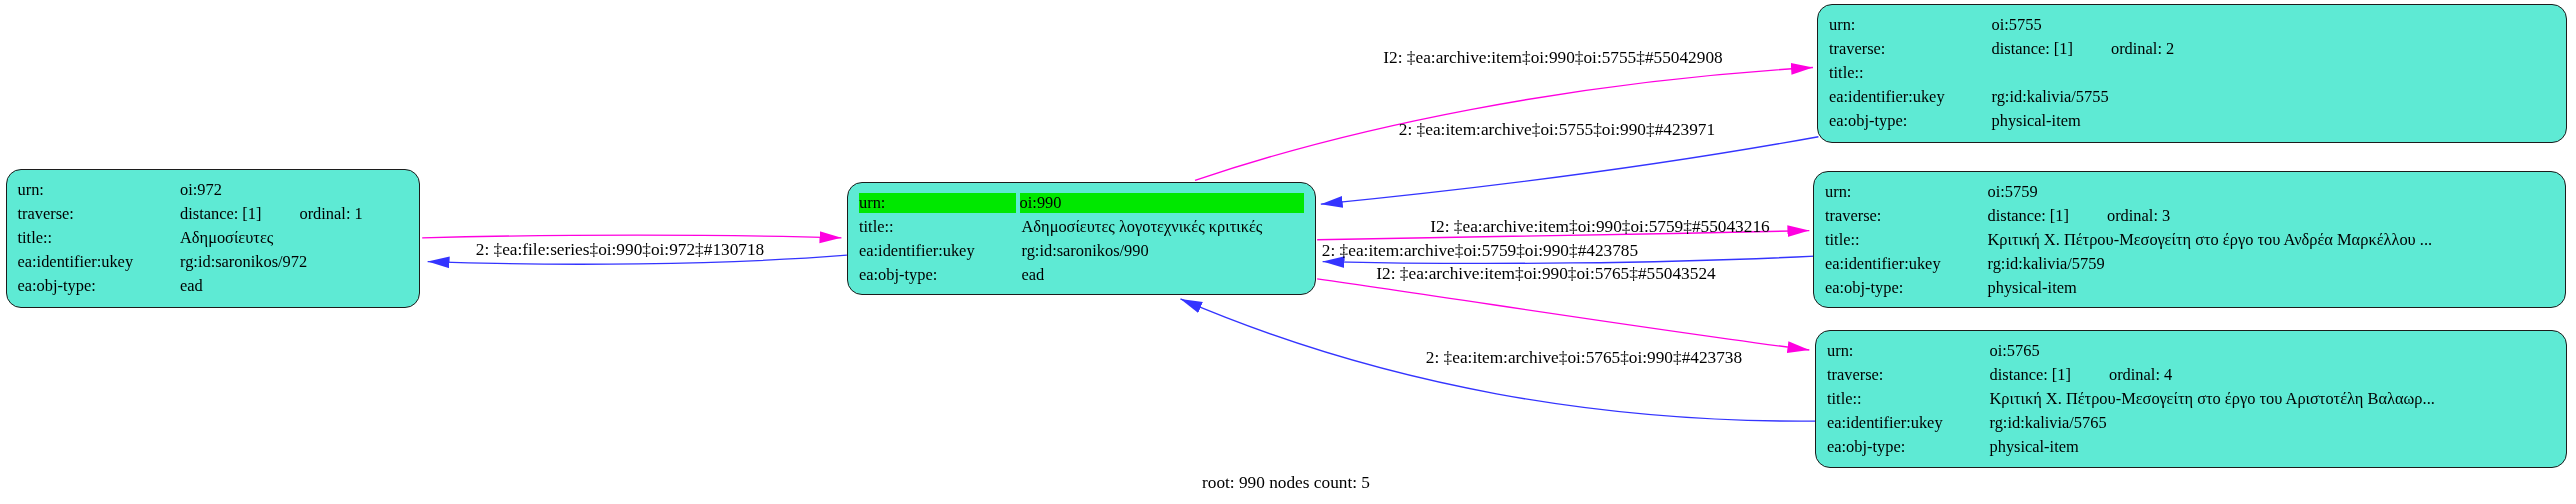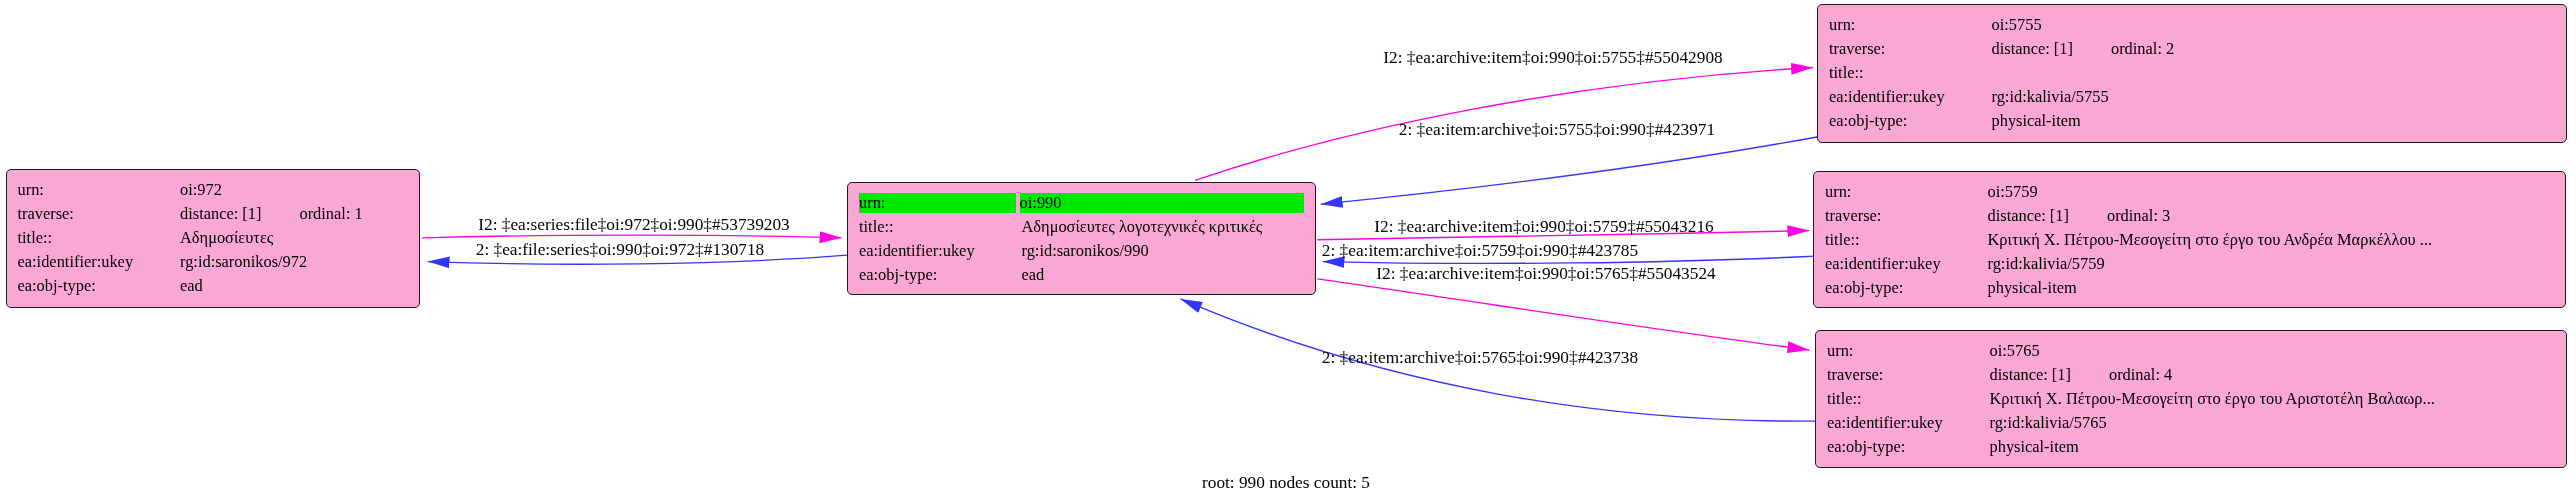--- a/index.html
+++ b/index.html
@@ -8,23 +8,23 @@
     width:2576px;height:504px;
     background:#ffffff;
     font-family:"Liberation Serif","DejaVu Serif",serif;
     color:#000;
     overflow:hidden;
   }
   .edges{position:absolute;left:0;top:0;width:2576px;height:504px;}
   .edge{fill:none;stroke-width:1.5px;}
   .node{
     position:absolute;
-    background:#f9a8d4;
+    background:#5eead4;
     border:1.5px solid #1c1c1c;
-    border-radius:5px;
+    border-radius:15px;
     padding:8.2px 11px;
     box-sizing:border-box;
   }
   .row{display:flex;align-items:center;height:24px;font-size:16.4px;white-space:nowrap;}
   .k{display:inline-block;width:157px;flex:0 0 157px;margin-right:5.5px;}
   .v{flex:1 1 auto;}
   .row.hl .k,.row.hl .v{background:#00e800;}
   .row.hl{gap:0;}
   .row.hl .k{margin-right:3.6px;}
   .v2{display:inline-block;margin-left:38px;}
@@ -59,28 +59,27 @@
     <path class="edge" marker-end="url(#arr-fwd)" d="M 462,261 C 610,257 790,257 922,261" stroke="#ff00e0"></path>
     <path class="edge" marker-end="url(#arr-rev)" d="M 928,280 C 790,291 610,292 468,287" stroke="#3434ff"></path>
     <path class="edge" marker-end="url(#arr-fwd)" d="M 1310,198 C 1480,140 1720,90 1988,74" stroke="#ff00e0"></path>
     <path class="edge" marker-end="url(#arr-rev)" d="M 1994,150 C 1840,178 1640,205 1448,224" stroke="#3434ff"></path>
     <path class="edge" marker-end="url(#arr-fwd)" d="M 1444,263 C 1600,261 1800,257 1984,253" stroke="#ff00e0"></path>
     <path class="edge" marker-end="url(#arr-rev)" d="M 1990,281 C 1830,289 1620,291 1450,287" stroke="#3434ff"></path>
     <path class="edge" marker-end="url(#arr-fwd)" d="M 1444,306 C 1600,328 1800,360 1984,384" stroke="#ff00e0"></path>
     <path class="edge" marker-end="url(#arr-rev)" d="M 1992,462 C 1760,464 1520,425 1294,328" stroke="#3434ff"></path>
   </svg>
 
-  <div class="edge-label" style="left:634px;top:216px">I2: ‡ea:series:file‡oi:972‡oi:990‡#53739203</div>
   <div class="edge-label" style="left:620px;top:241px">2: ‡ea:file:series‡oi:990‡oi:972‡#130718</div>
   <div class="edge-label" style="left:1553px;top:49px">I2: ‡ea:archive:item‡oi:990‡oi:5755‡#55042908</div>
   <div class="edge-label" style="left:1557px;top:121px">2: ‡ea:item:archive‡oi:5755‡oi:990‡#423971</div>
-  <div class="edge-label" style="left:1544px;top:218px">I2: ‡ea:archive:item‡oi:990‡oi:5759‡#55043216</div>
+  <div class="edge-label" style="left:1600px;top:218px">I2: ‡ea:archive:item‡oi:990‡oi:5759‡#55043216</div>
   <div class="edge-label" style="left:1480px;top:242px">2: ‡ea:item:archive‡oi:5759‡oi:990‡#423785</div>
   <div class="edge-label" style="left:1546px;top:265px">I2: ‡ea:archive:item‡oi:990‡oi:5765‡#55043524</div>
-  <div class="edge-label" style="left:1480px;top:349px">2: ‡ea:item:archive‡oi:5765‡oi:990‡#423738</div>
+  <div class="edge-label" style="left:1584px;top:349px">2: ‡ea:item:archive‡oi:5765‡oi:990‡#423738</div>
 
   <div class="node" style="left:5.5px;top:169px;width:414px;height:139px">
     <div class="row">
       <span class="k">urn:</span>
       <span class="v">oi:972</span>
     </div>
     <div class="row">
       <span class="k">traverse:</span>
       <span class="v"><span>distance: [1]</span><span class="v2">ordinal: 1</span></span>
     </div>

